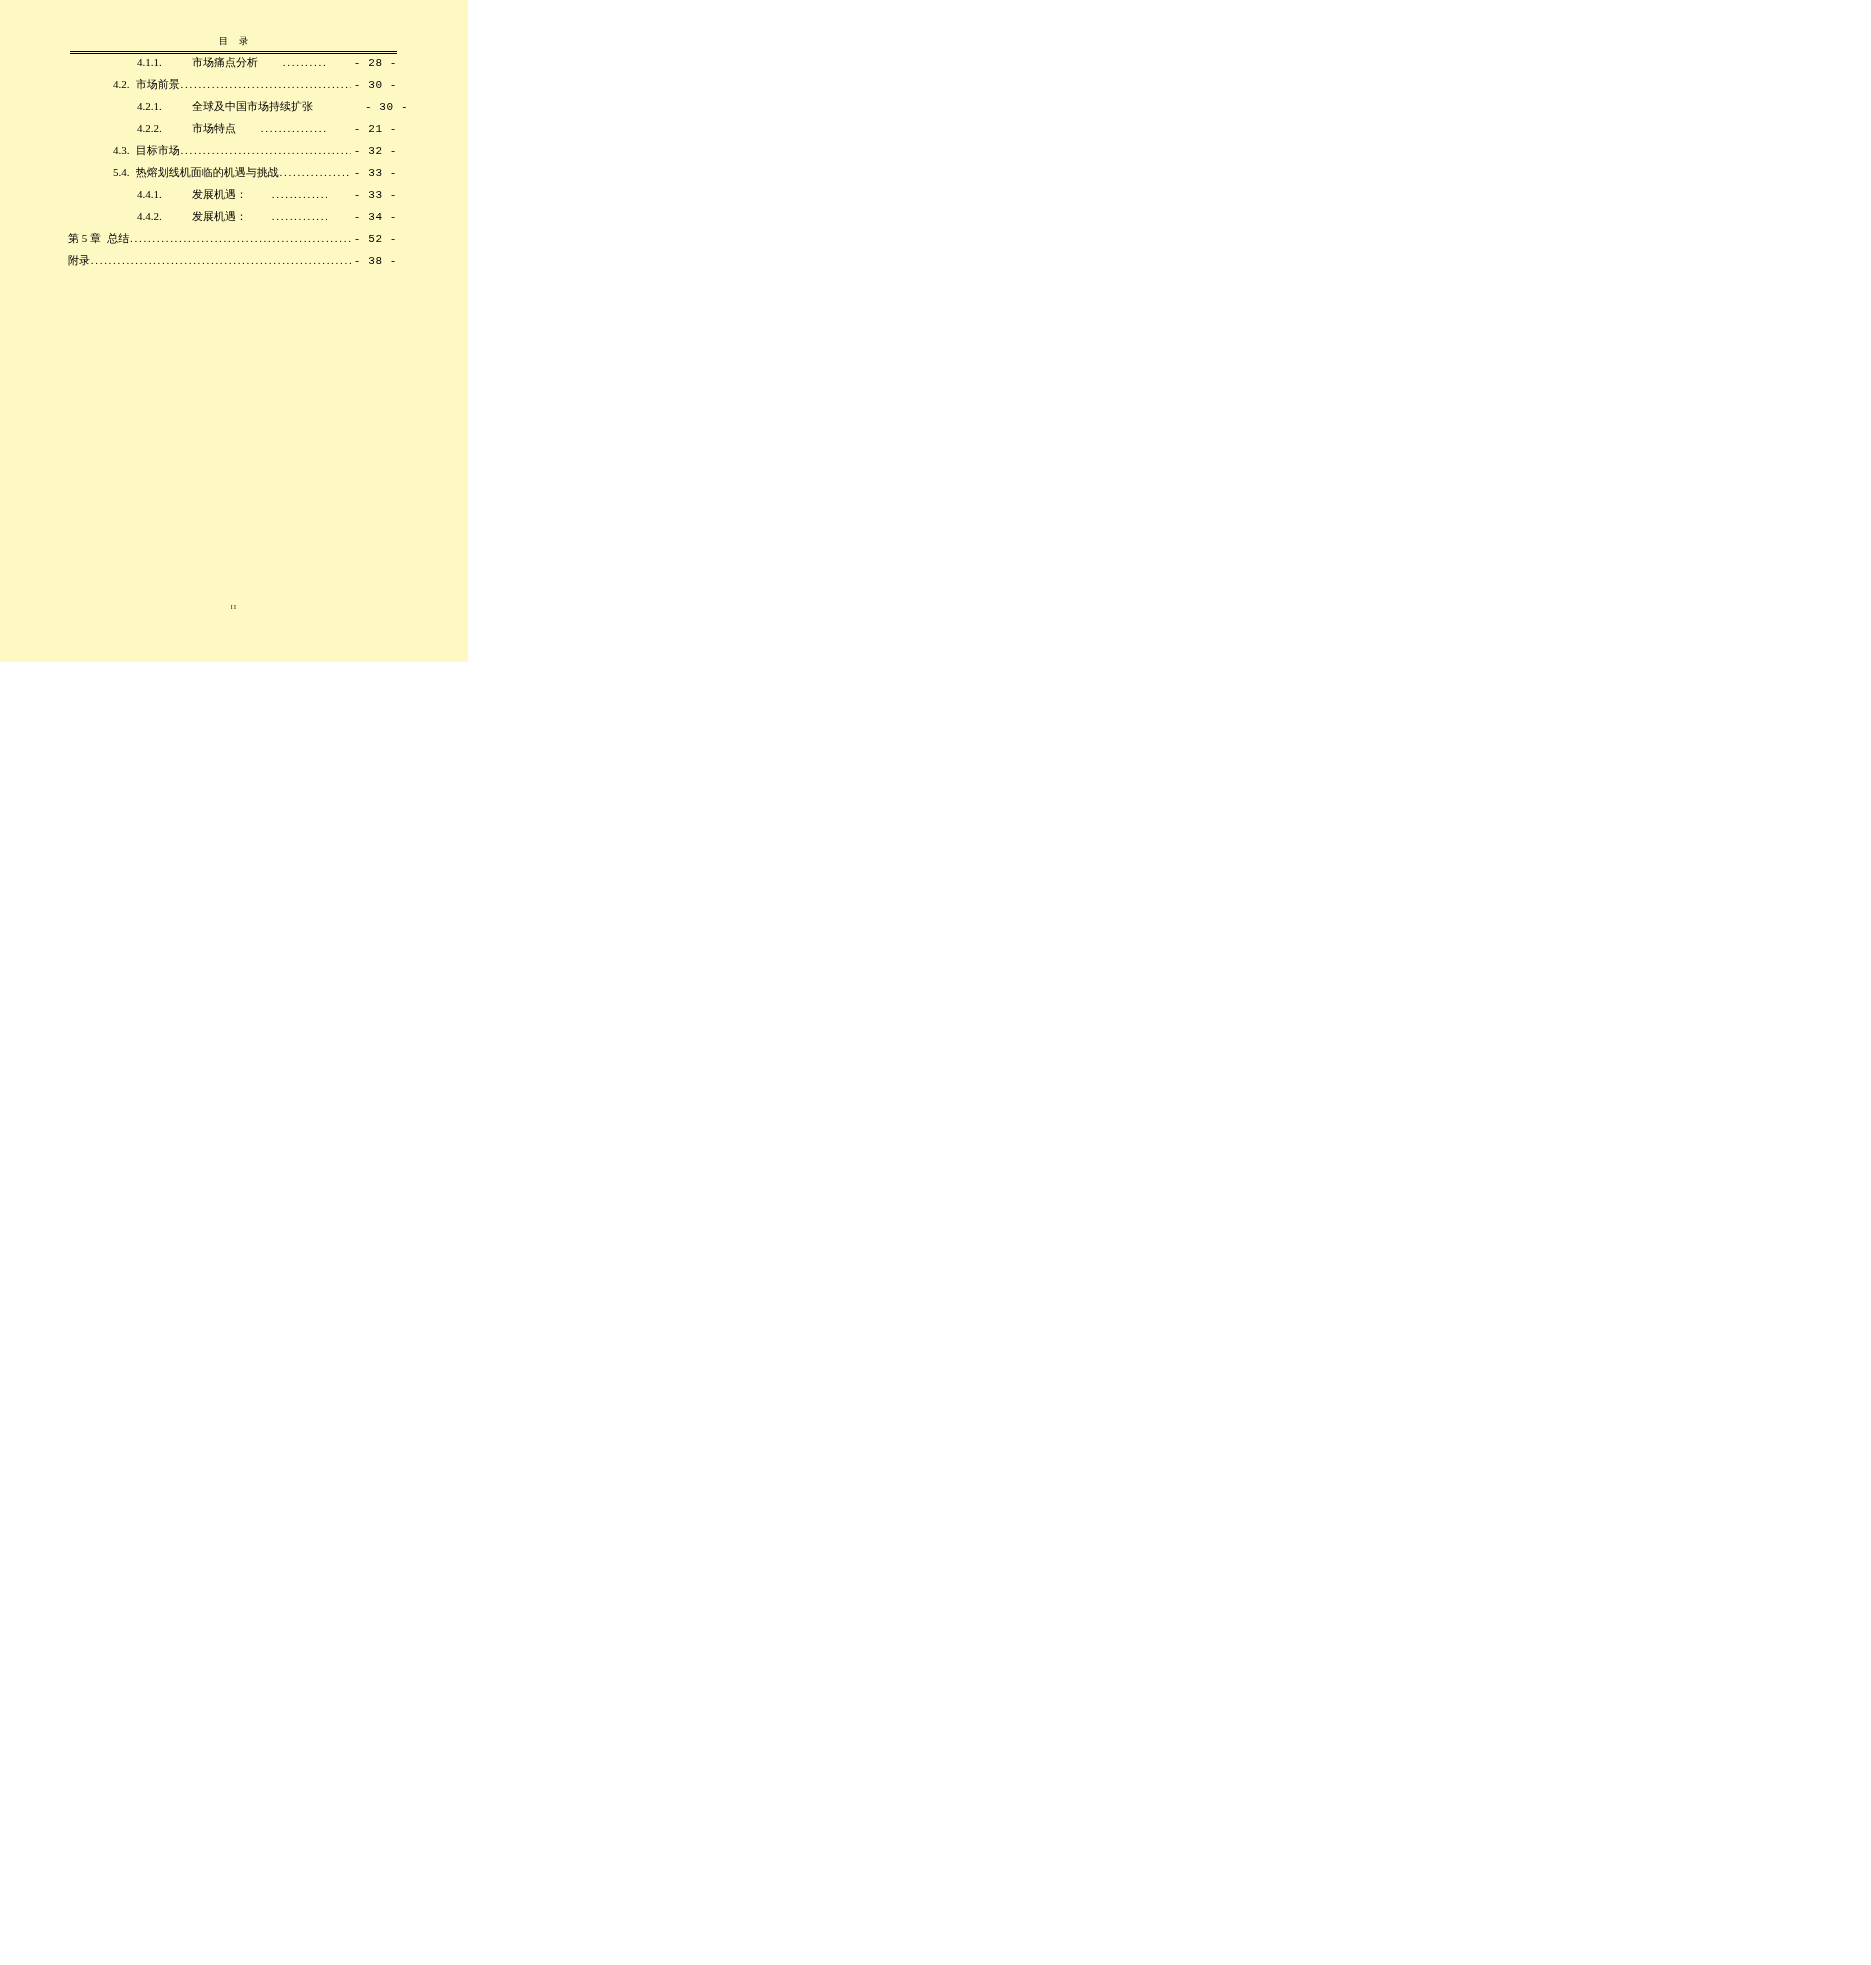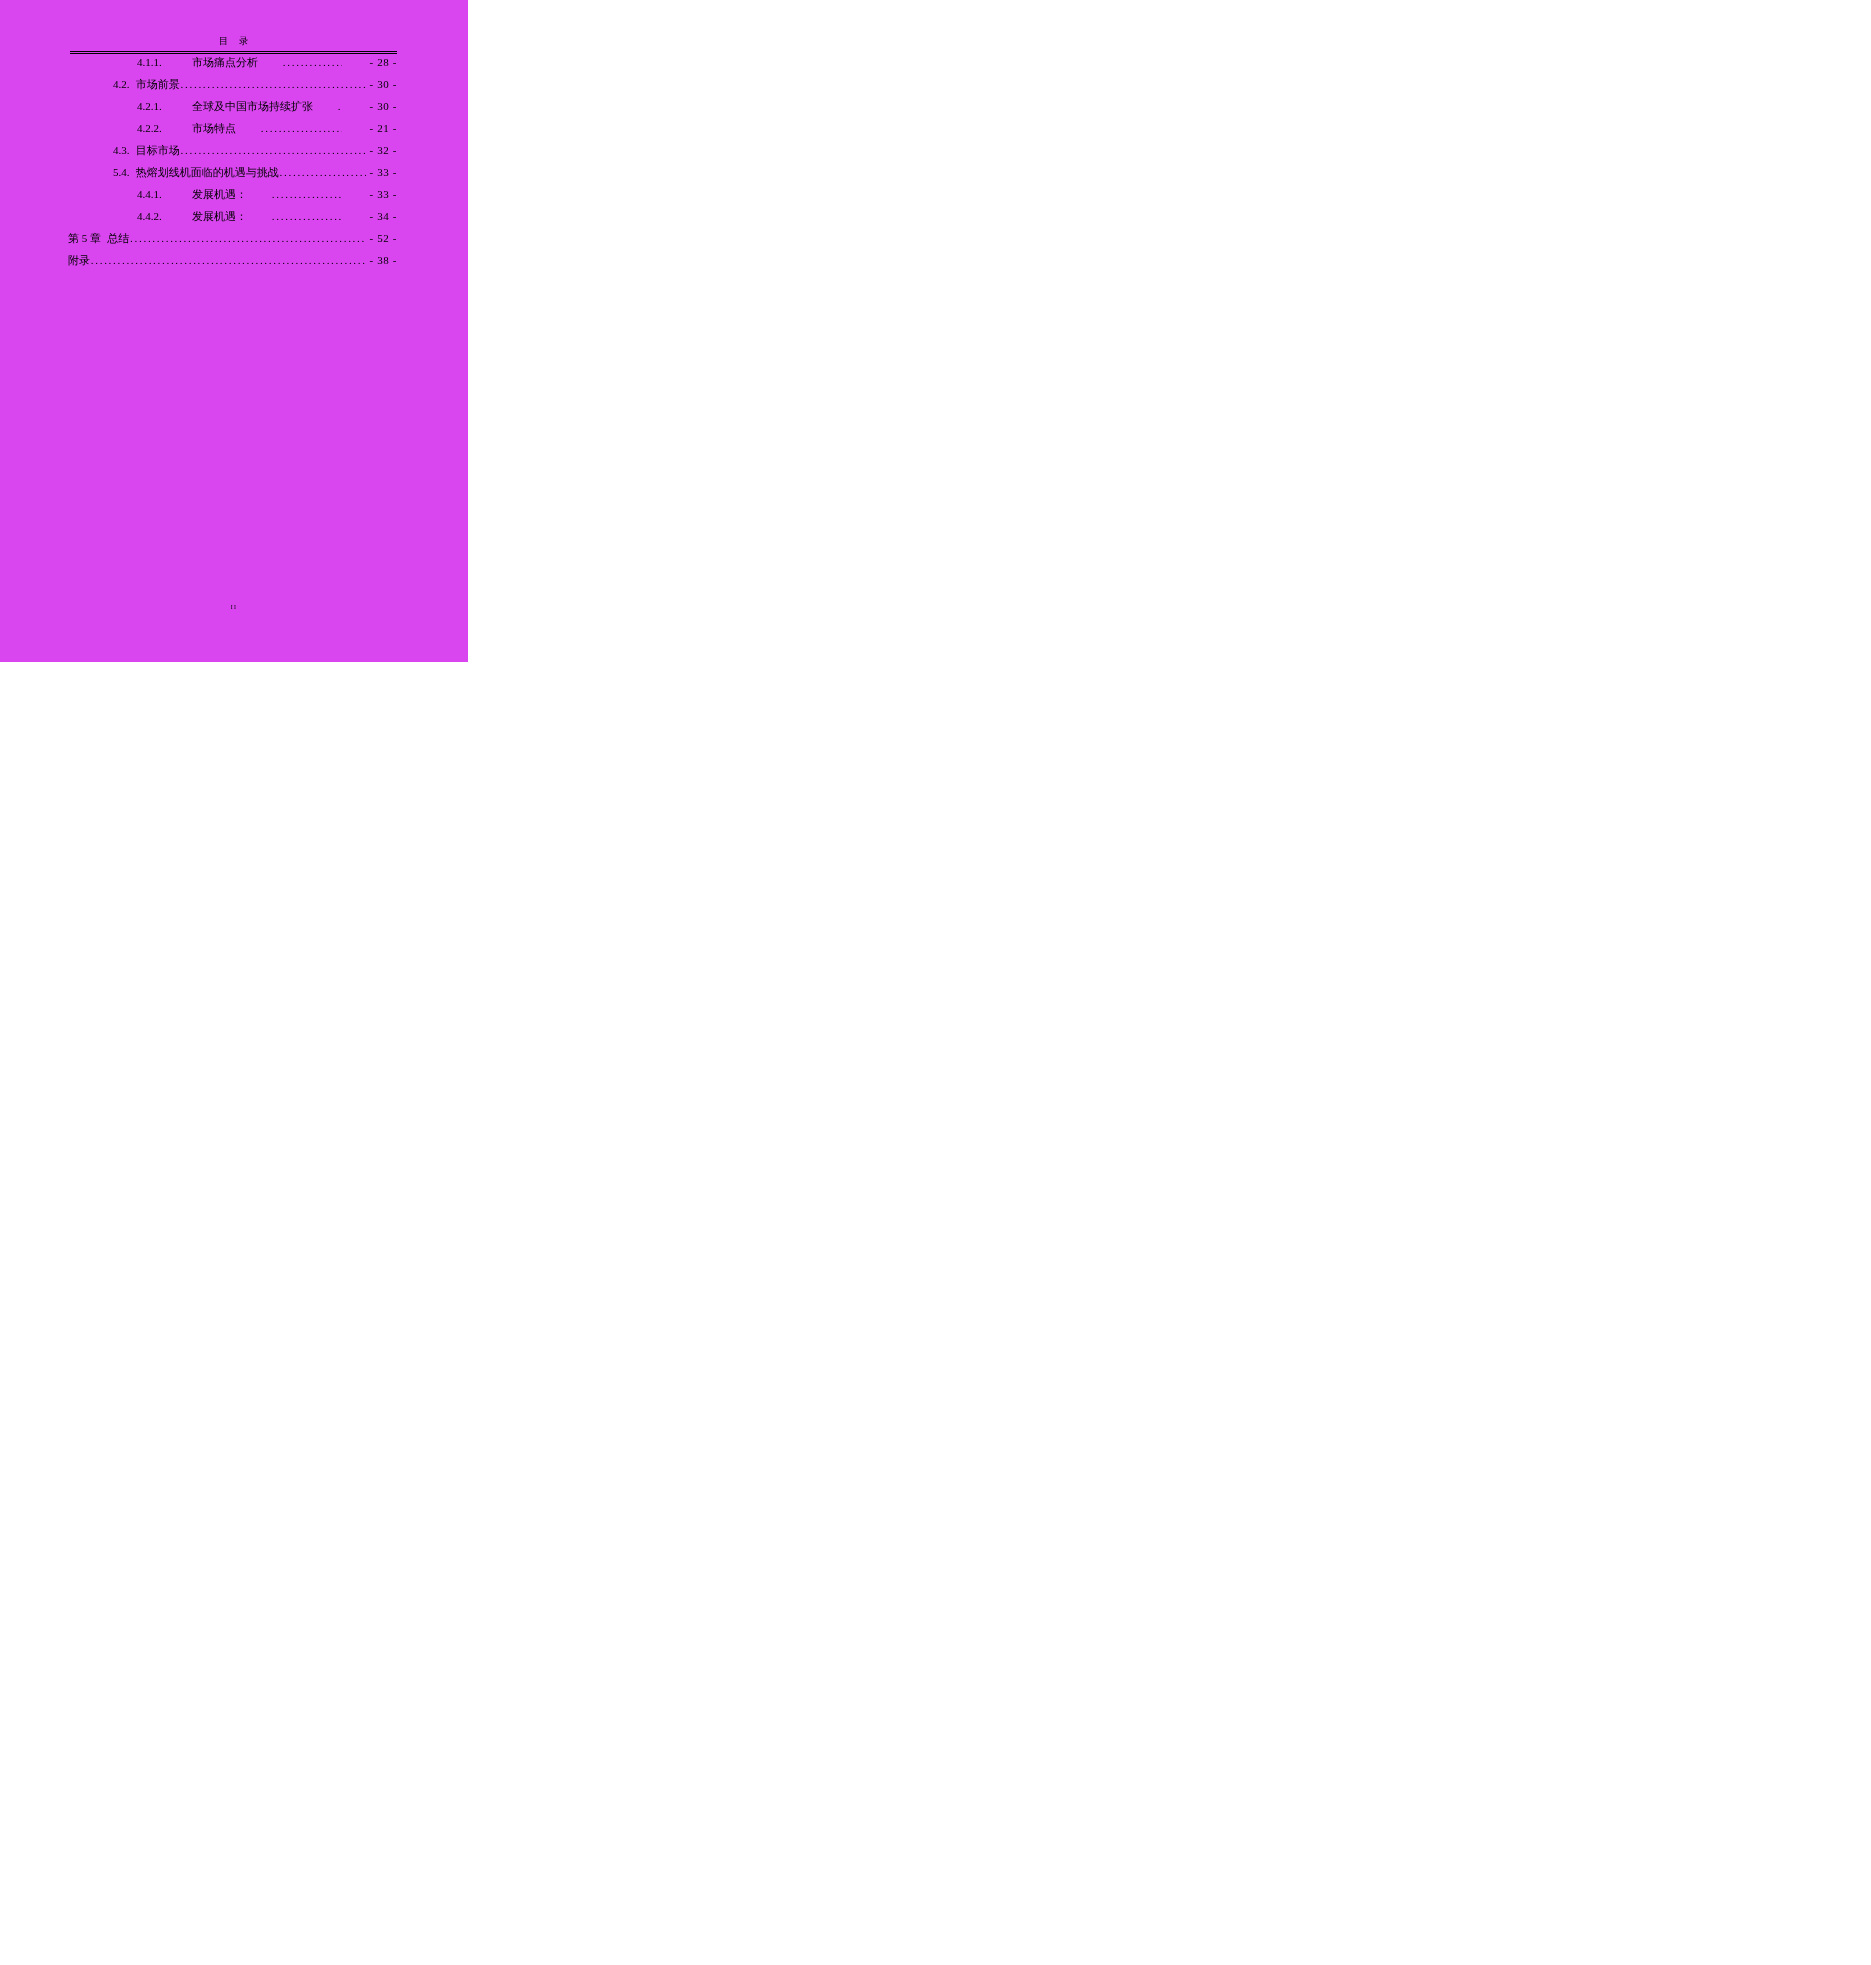--- a/index.html
+++ b/index.html
@@ -4,21 +4,21 @@
 <style>
   html, body {
     margin: 0;
     padding: 0;
     background: #ffffff;
   }
   .page {
     position: relative;
     width: 468px;
     height: 662px;
-    background: #d946ef;
+    background: #fef9c3;
     color: #000000;
     font-family: "Liberation Serif", "DejaVu Serif", serif;
     overflow: hidden;
   }
   .page-header {
     position: absolute;
     top: 35px;
     left: 0;
     width: 100%;
     text-align: center;
@@ -59,20 +59,21 @@
     flex: 1 1 auto;
     min-width: 0;
     overflow: hidden;
     white-space: nowrap;
     letter-spacing: 1.7px;
     margin: 0 3.1px 0 0.8px;
   }
   .toc-entry-page {
     flex: 0 0 auto;
     letter-spacing: 0.6px;
+    font-family: Liberation Mono, monospace;
   }
   .page-footer {
     position: absolute;
     top: 604px;
     left: 0;
     width: 100%;
     text-align: center;
     font-size: 5.9px;
     letter-spacing: 1.2px;
   }

